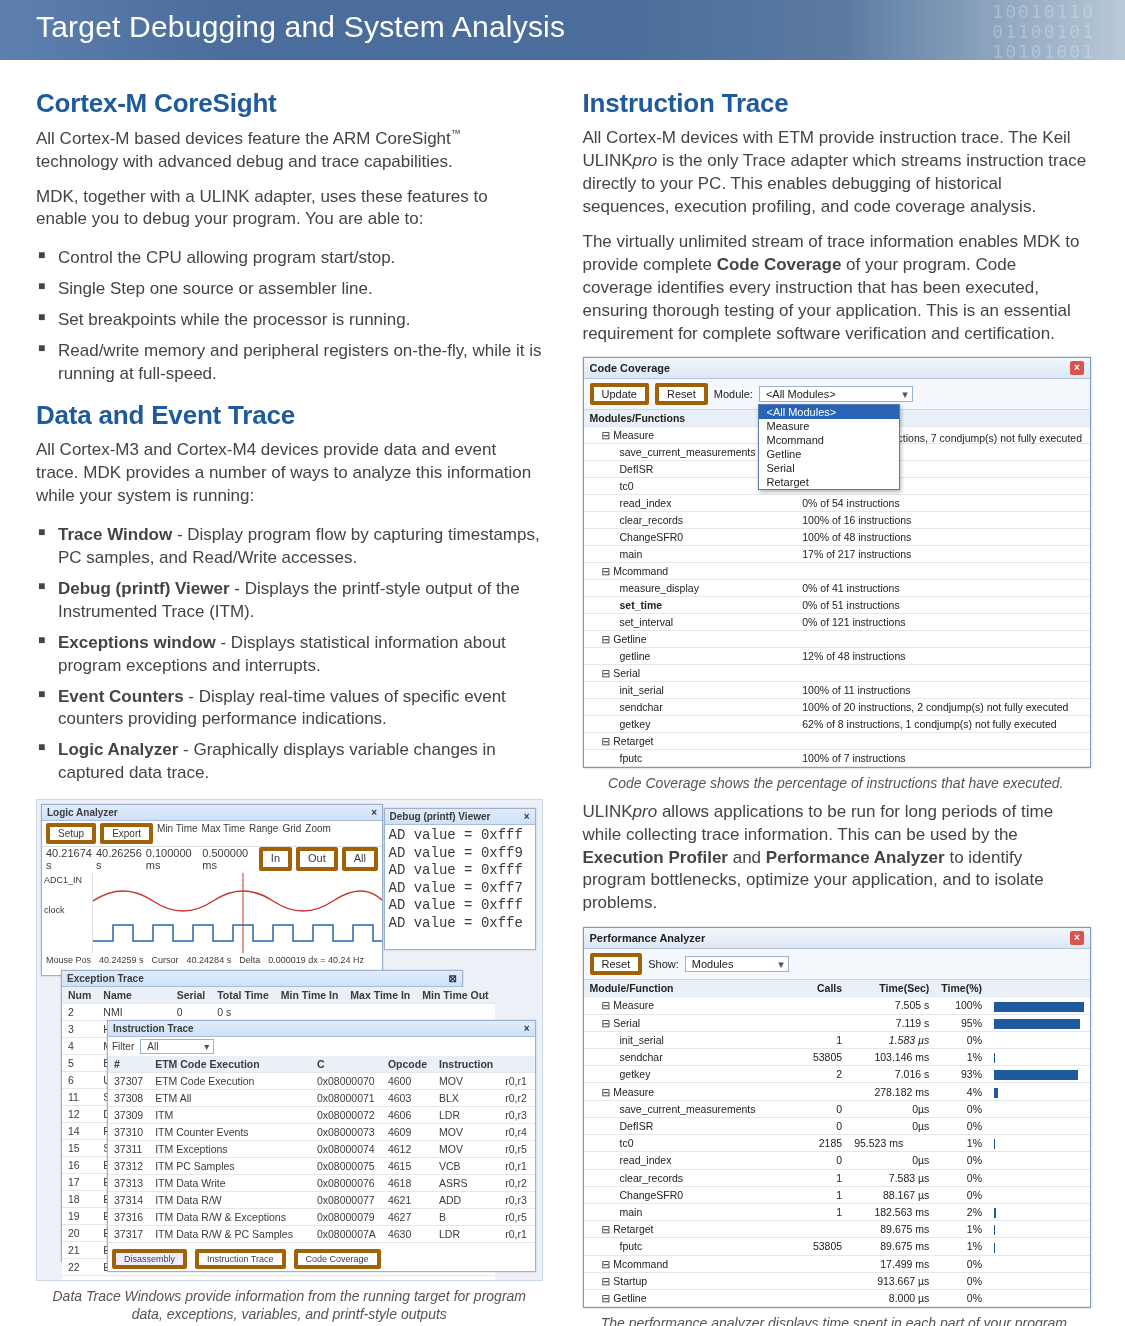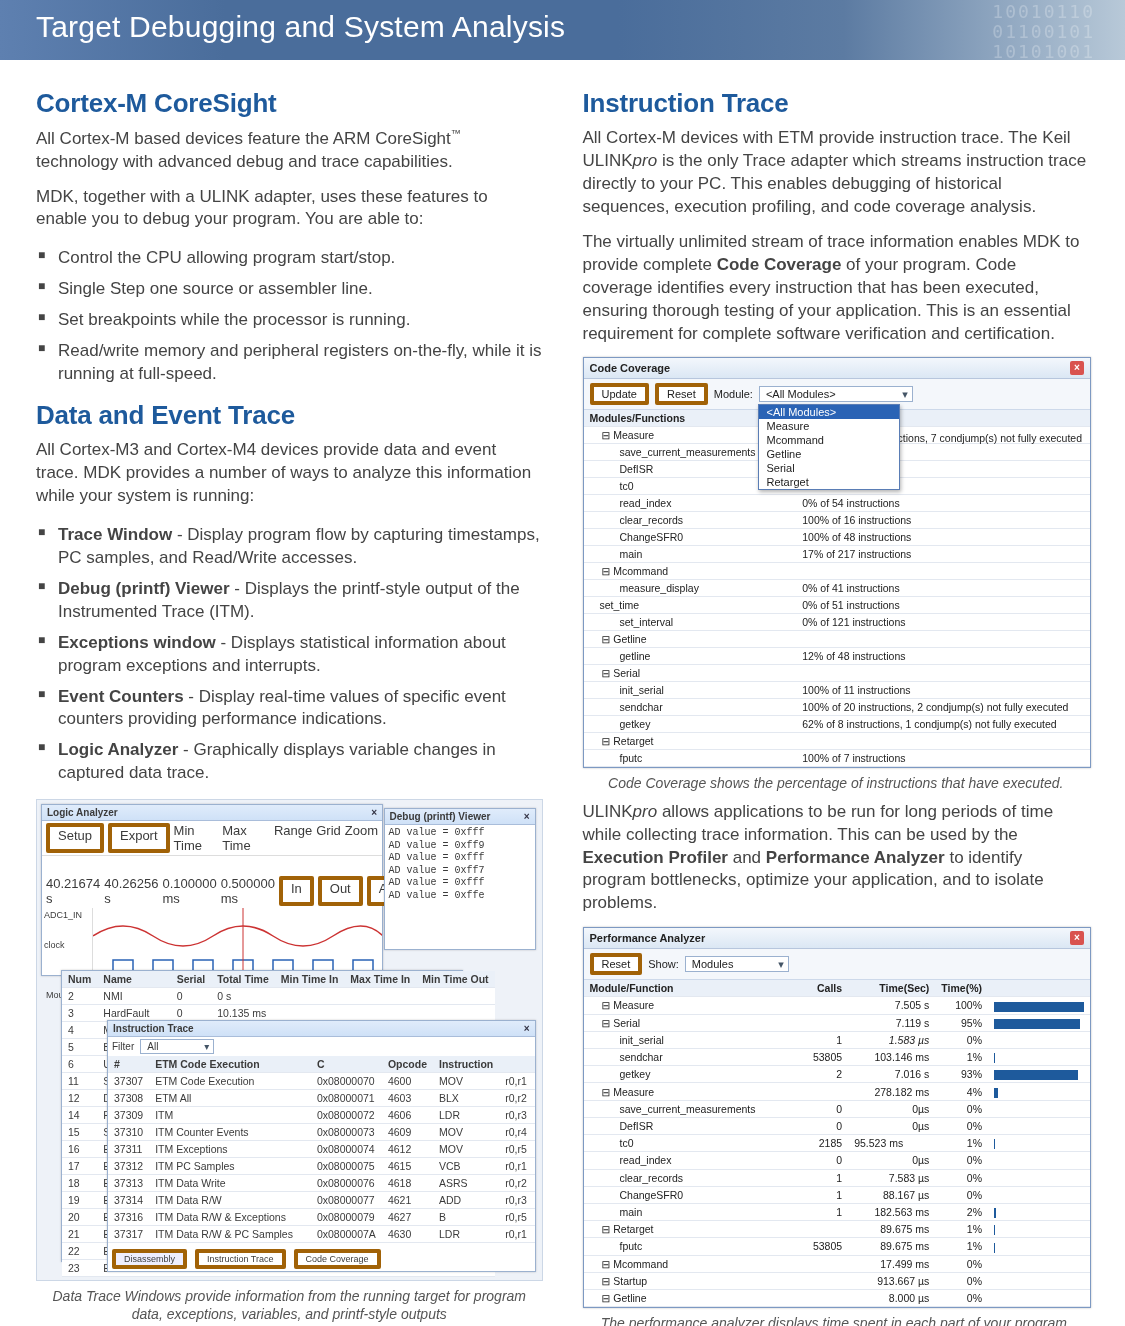--- a/index.html
+++ b/index.html
@@ -211,30 +211,30 @@
       </ul>
 
       <div class="figure">
         <div class="left-figure">
 
           <div class="panel" style="left:4px; top:4px; width:340px; height:170px;">
             <div class="ptitle">
                 <span>Logic Analyzer</span>
                 <span class="close">×</span>
               </div>
-            <div style="display:flex;gap:4px;padding:2px 4px;border-bottom:1px solid #ddd;font-size:13px;">
+            <div style="display:flex;gap:4px;padding:2px 4px;border-bottom:1px solid #ddd;font-size:10px;">
               <span class="mock-btn">Setup</span>
               <span class="mock-btn">Export</span>
               <span>Min Time</span>
               <span>Max Time</span>
               <span>Range</span>
               <span>Grid</span>
               <span>Zoom</span>
             </div>
-            <div style="display:flex;gap:4px;padding:0 4px 2px;font-size:13px;margin-top:20px;">
+            <div style="display:flex;gap:4px;padding:0 4px 2px;font-size:11px;">
               <span>40.21674 s</span>
               <span>40.26256 s</span>
               <span>0.100000 ms</span>
               <span>0.500000 ms</span>
               <span class="mock-btn">In</span>
               <span class="mock-btn">Out</span>
               <span class="mock-btn">All</span>
             </div>
             <div style="display:flex;height:80px;">
               <div style="width:46px;border-right:1px solid #ddd;font-size:9px;padding:2px;">
@@ -256,31 +256,35 @@
               <span>Delta</span>
               <span>0.000019 dx = 40.24 Hz</span>
             </div>
           </div>
 
           <div class="panel mono" style="right:6px; top:8px; width:150px; height:140px;">
             <div class="ptitle" style="font-family:'Segoe UI',Arial;">
                 <span>Debug (printf) Viewer</span>
                 <span class="close">×</span>
               </div>
-            <div id="dp-lines" style="padding:2px 4px;font-size:10px;line-height:1.25;">
+            <div id="dp-lines" style="padding:2px 4px;font-size:14px;line-height:1.25;">
                 <div>AD value = 0xfff</div>
                 <div>AD value = 0xff9</div>
                 <div>AD value = 0xfff</div>
                 <div>AD value = 0xff7</div>
                 <div>AD value = 0xfff</div>
                 <div>AD value = 0xffe</div>
               </div>
           </div>
 
           <div class="panel" style="left:24px; top:170px; width:400px; height:290px;">
+            <div class="ptitle">
+                <span>Exception Trace</span>
+                <span class="close">⊠</span>
+              </div>
             <table class="mock-table">
                 <thead>
                   <tr id="et-head">
                     <th>Num</th>
                     <th>Name</th>
                     <th>Serial</th>
                     <th>Total Time</th>
                     <th>Min Time In</th>
                     <th>Max Time In</th>
                     <th>Min Time Out</th>
@@ -660,21 +664,21 @@
                 </tr>
                 <tr>
                   <td style="padding-left: 18px;">⊟ Mcommand</td>
                   <td></td>
                 </tr>
                 <tr>
                   <td style="padding-left: 36px;">measure_display</td>
                   <td>0% of 41 instructions</td>
                 </tr>
                 <tr>
-                  <td style="padding-left: 16px;">set_time</td>
+                  <td style="padding-left: 36px; font-weight: bold;">set_time</td>
                   <td>0% of 51 instructions</td>
                 </tr>
                 <tr>
                   <td style="padding-left: 36px;">set_interval</td>
                   <td>0% of 121 instructions</td>
                 </tr>
                 <tr>
                   <td style="padding-left: 18px;">⊟ Getline</td>
                   <td></td>
                 </tr>

